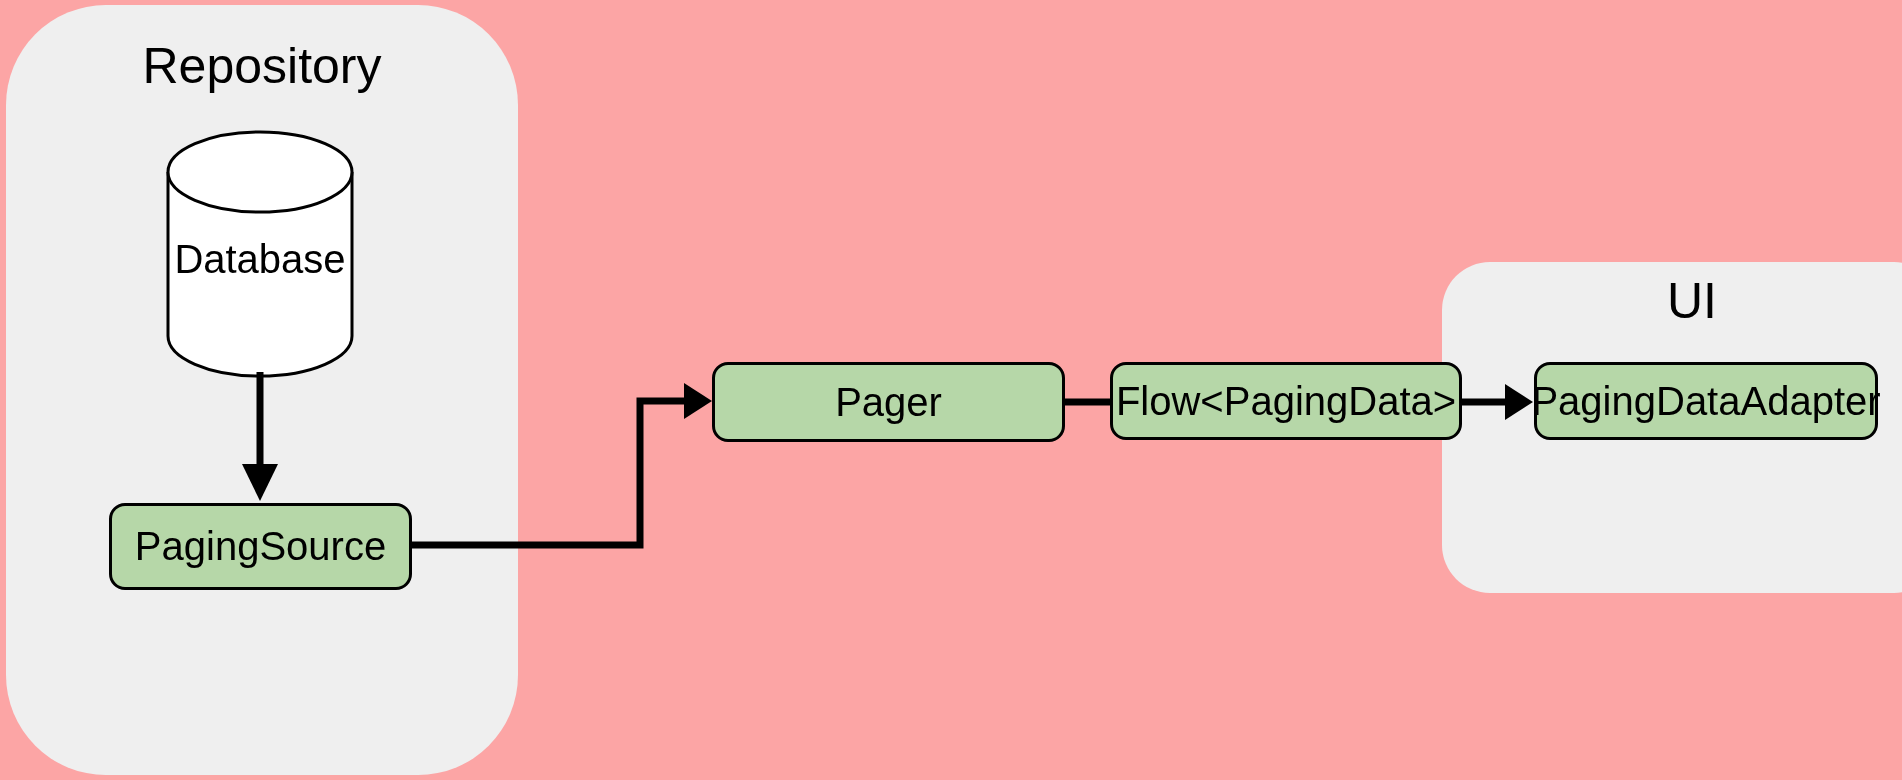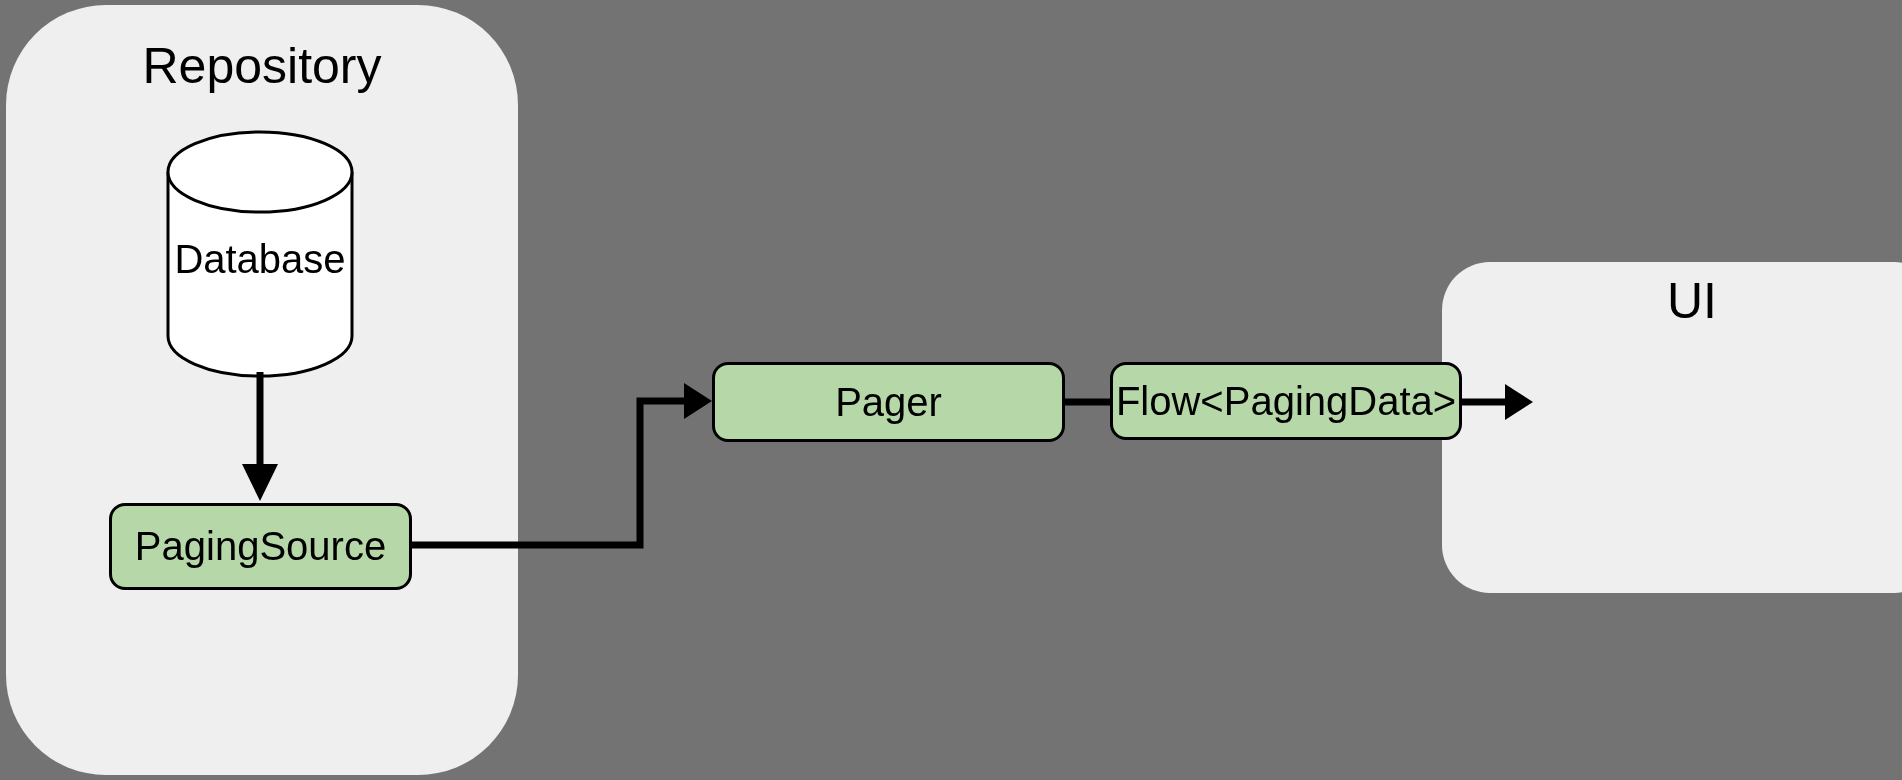--- a/index.html
+++ b/index.html
@@ -10,21 +10,21 @@
   body {
     font-family: "Liberation Sans", sans-serif;
     width: 1902px;
     height: 780px;
     overflow: hidden;
   }
   .canvas {
     position: relative;
     width: 1902px;
     height: 780px;
-    background: #737373;
+    background: #fca5a5;
   }
   .layer-container {
     position: absolute;
     background: #efefef;
   }
   .layer-title {
     position: absolute;
     left: 0;
     width: 100%;
     text-align: center;
@@ -126,20 +126,23 @@
   </div>
 
   <div class="node" id="node-pager">
     <span>Pager</span>
   </div>
 
   <div class="node" id="node-flow">
     <span>Flow&lt;PagingData&gt;</span>
   </div>
 
+  <div class="node" id="node-adapter">
+    <span>PagingDataAdapter</span>
+  </div>
 
   <svg id="connector-svg" width="1902" height="780" viewBox="0 0 1902 780">
 
     <line x1="260" y1="372" x2="260" y2="468" stroke="#000000" stroke-width="7"></line>
     <polygon points="242,464 278,464 260,501" fill="#000000"></polygon>
 
     <polyline points="412,545 640,545 640,401 686,401" fill="none" stroke="#000000" stroke-width="7"></polyline>
     <polygon points="684,383 684,419 712,401" fill="#000000"></polygon>
 
     <line x1="1065" y1="402" x2="1112" y2="402" stroke="#000000" stroke-width="7"></line>

